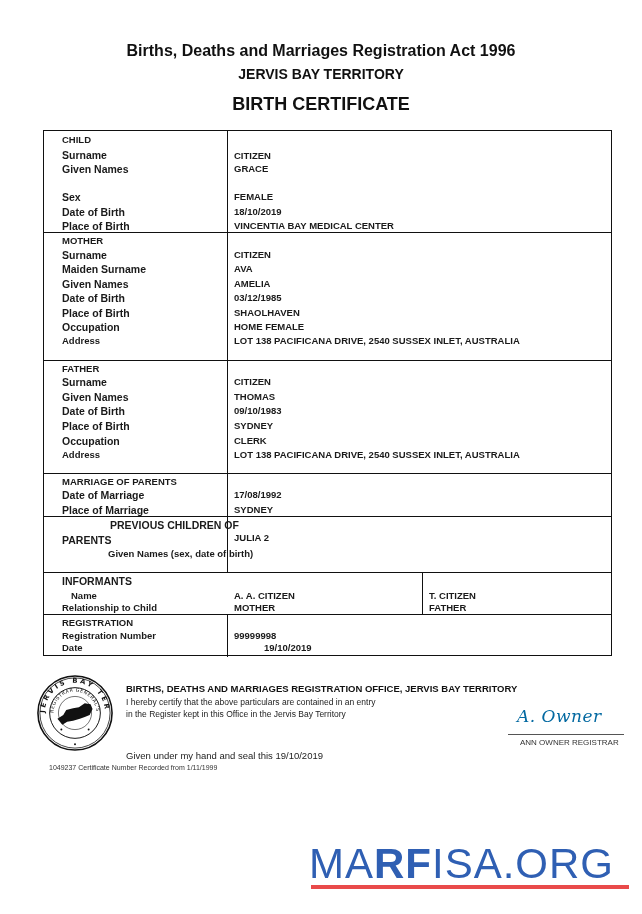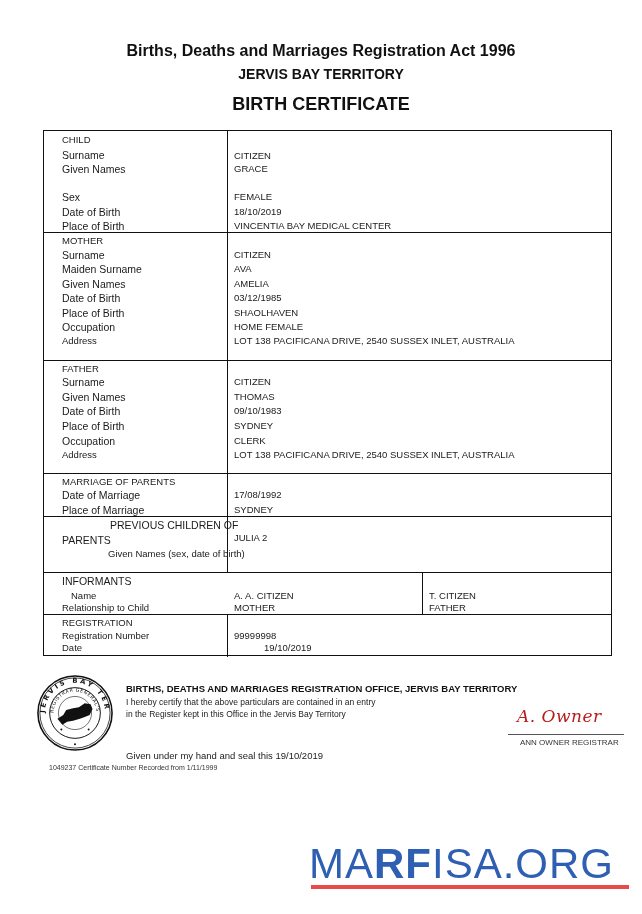--- a/index.html
+++ b/index.html
@@ -8,34 +8,34 @@
 
   .hdr { position: absolute; left: 0; width: 642px; text-align: center; font-weight: bold; color: #111; }
   .hdr1 { top: 42px; font-size: 16px; }
   .hdr2 { top: 66px; font-size: 14px; }
   .hdr3 { top: 94px; font-size: 18px; }
 
   .tbl { position: absolute; left: 43px; top: 130px; width: 569px; height: 526px; border: 1.5px solid #111; }
   .hline { position: absolute; left: 0; width: 100%; height: 0; border-top: 1.5px solid #111; }
   .vline { position: absolute; width: 0; border-left: 1.5px solid #111; }
 
-  .lbl, .val { position: absolute; font-size: 10.5px; font-weight: normal; white-space: nowrap; line-height: 12px; color: #1a1a1a; }
+  .lbl, .val { position: absolute; font-size: 10.5px; font-weight: bold; white-space: nowrap; line-height: 12px; color: #1a1a1a; }
   .lbl { left: 18px; }
   .val { left: 190px; font-size: 9.5px; }
   .val2 { left: 385px; font-size: 9.5px; }
   .lbl.small { font-size: 9.5px; }
 
   .office { position: absolute; left: 126px; top: 683px; font-size: 9.5px; font-weight: bold; white-space: nowrap; }
   .certify { position: absolute; left: 126px; font-size: 8.5px; white-space: nowrap; color: #222; }
   .given { position: absolute; left: 126px; top: 750px; font-size: 9.5px; white-space: nowrap; color: #222; }
   .certnum { position: absolute; left: 49px; top: 764px; font-size: 7px; white-space: nowrap; color: #333; }
 
   .seal { position: absolute; left: 36px; top: 674px; width: 78px; height: 78px; }
 
-  .sig { position: absolute; left: 517px; top: 706px; font-family: "DejaVu Serif", serif; font-style: italic; font-size: 17px; color: #b91c1c; white-space: nowrap; letter-spacing: 0.5px; }
+  .sig { position: absolute; left: 517px; top: 706px; font-family: "DejaVu Serif", serif; font-style: italic; font-size: 17px; color: #0369a1; white-space: nowrap; letter-spacing: 0.5px; }
   .sigline { position: absolute; left: 508px; top: 734px; width: 116px; border-top: 1px solid #555; }
   .registrar { position: absolute; left: 520px; top: 738px; font-size: 8px; color: #333; white-space: nowrap; }
 
   .brand { position: absolute; left: 309px; top: 842px; font-size: 42px; color: #2f5fb3; letter-spacing: 1px; white-space: nowrap; line-height: 44px; font-weight: normal; }
   .brand b { font-weight: bold; }
   .brandline { position: absolute; left: 311px; top: 885px; width: 318px; height: 4px; background: #e94a4a; }
 </style>
 </head>
 <body>
 

